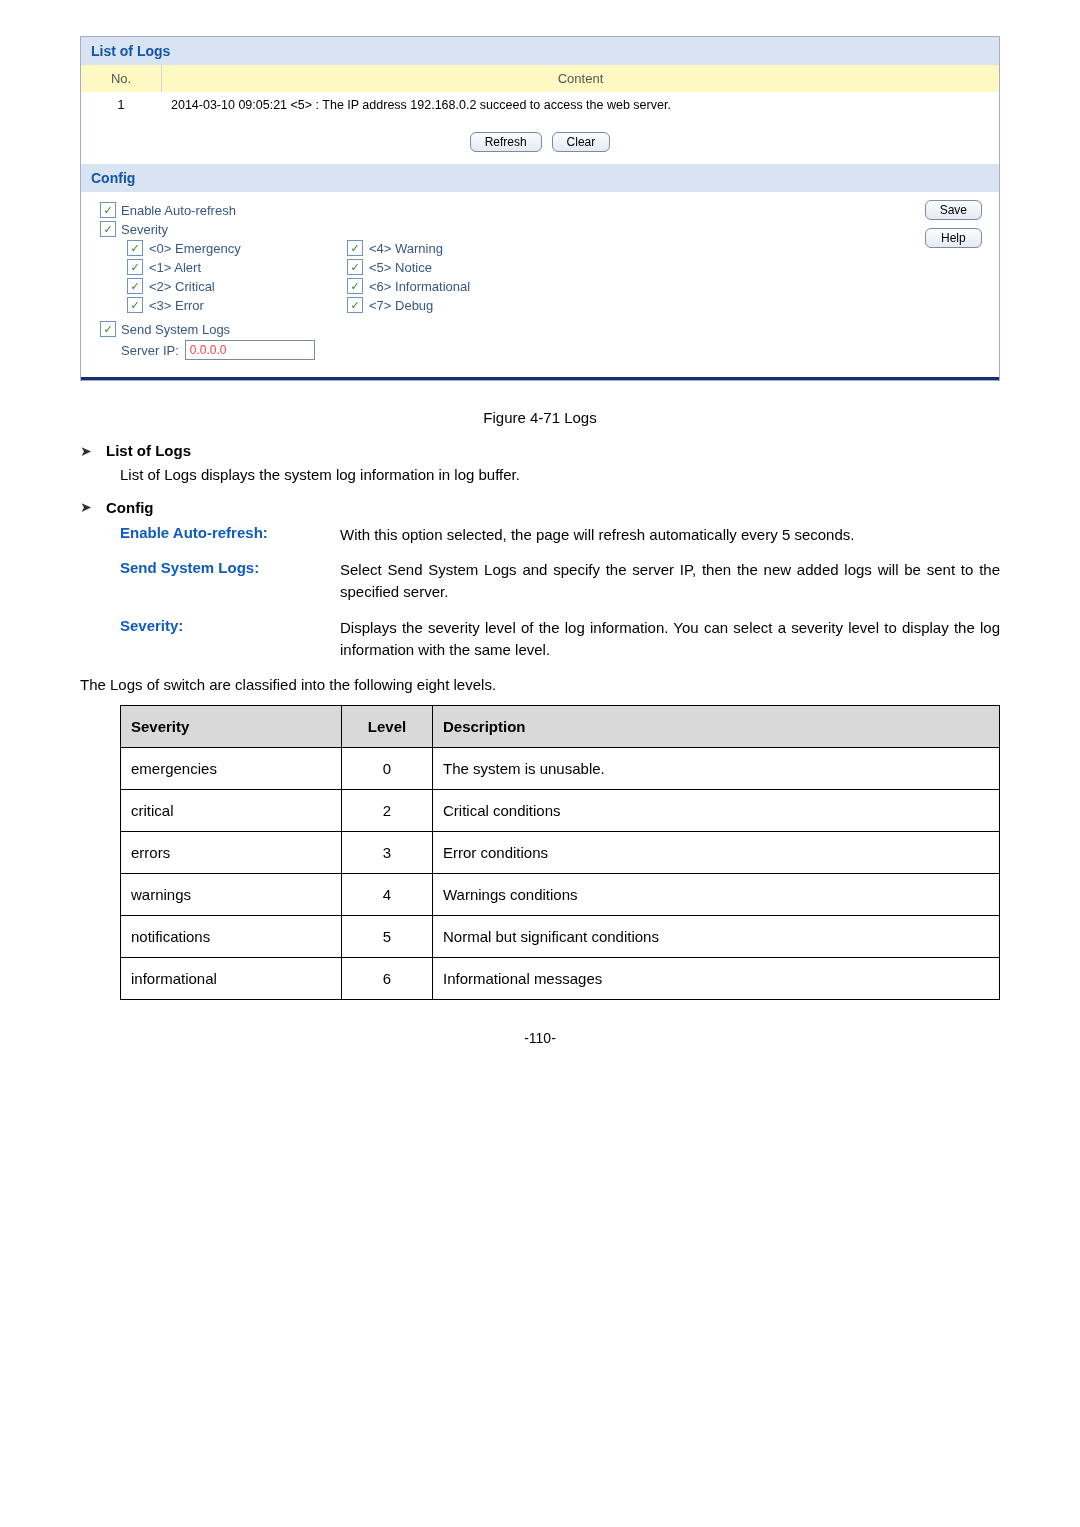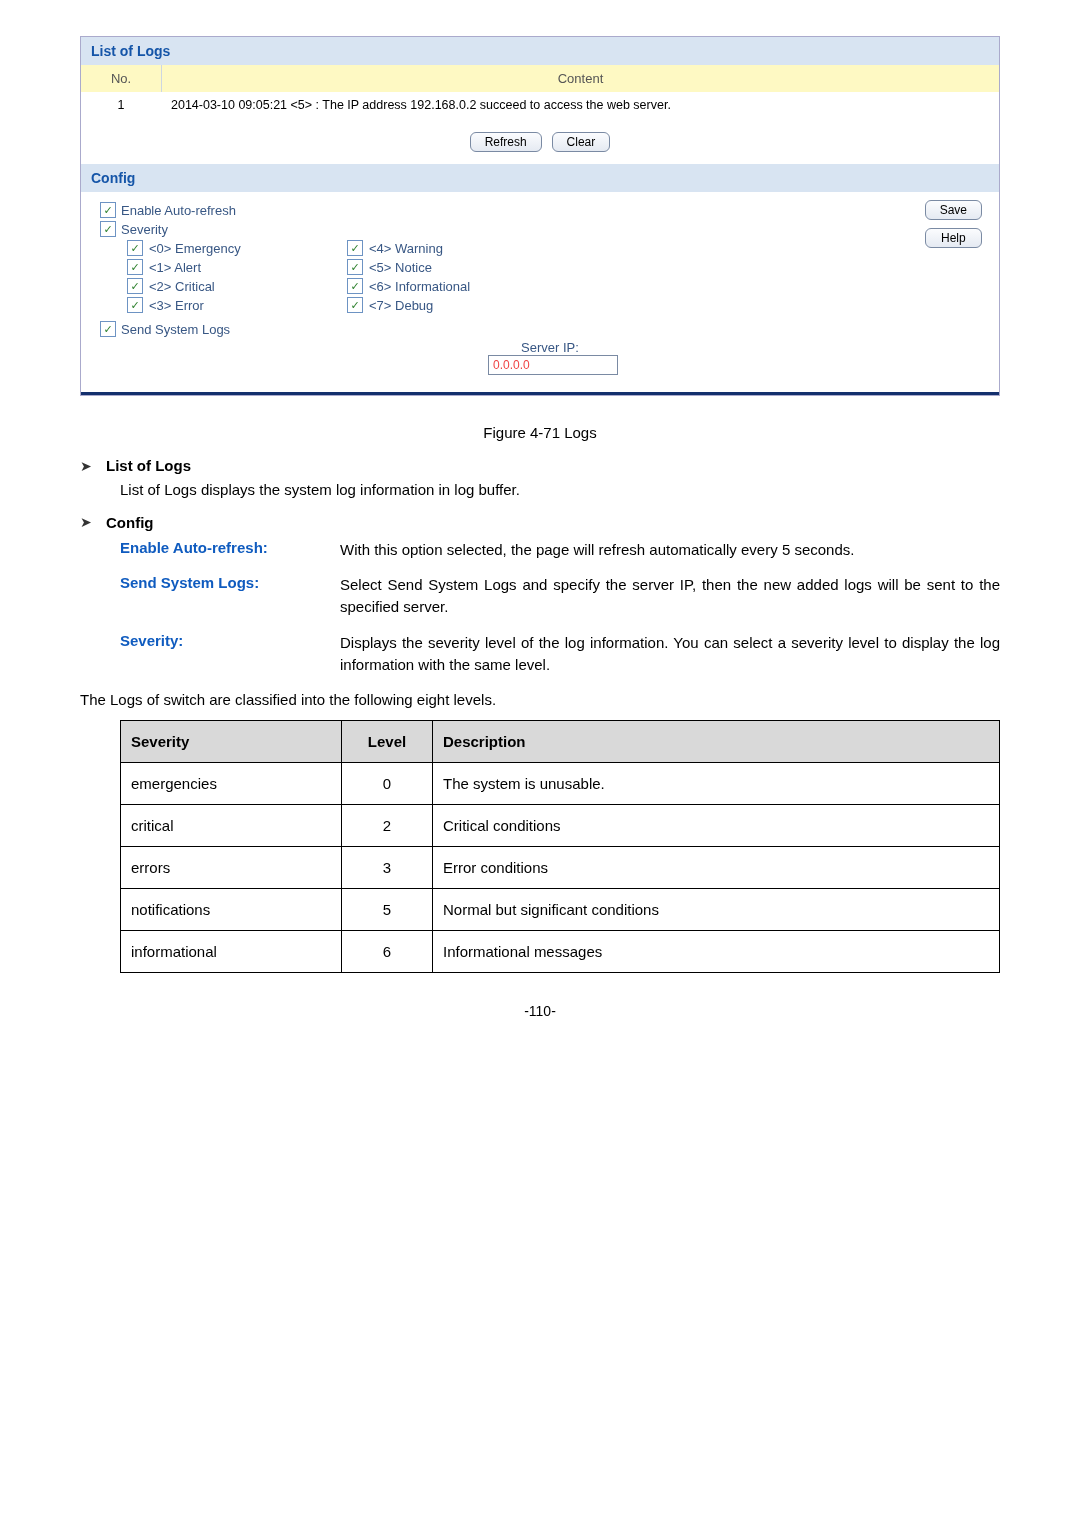--- a/index.html
+++ b/index.html
@@ -311,21 +311,21 @@
       </div>
     </div>
 
     <div class="cfgrow" style="margin-top:8px;">
       <span class="lead">
             <span class="checkbox">✓</span>
           </span>
       <span>Send System Logs</span>
     </div>
 
-    <div class="cfgrow" style="padding-left:26px;flex-direction:column;">
+    <div class="cfgrow" style="padding-left:26px;">
       <span style="margin-right:6px;">Server IP:</span>
       <input class="txtinput" value="0.0.0.0" style="">
     </div>
 
   </div>
 </div>
 
 <div class="caption">Figure 4-71 Logs</div>
 
 <div class="bullet">
@@ -370,20 +370,25 @@
     <td class="s">critical</td>
     <td class="l">2</td>
     <td>Critical conditions</td>
   </tr>
   <tr>
     <td class="s">errors</td>
     <td class="l">3</td>
     <td>Error conditions</td>
   </tr>
   <tr>
+    <td class="s">warnings</td>
+    <td class="l">4</td>
+    <td>Warnings conditions</td>
+  </tr>
+  <tr>
     <td class="s">notifications</td>
     <td class="l">5</td>
     <td>Normal but significant conditions</td>
   </tr>
   <tr>
     <td class="s">informational</td>
     <td class="l">6</td>
     <td>Informational messages</td>
   </tr>
 </tbody>

